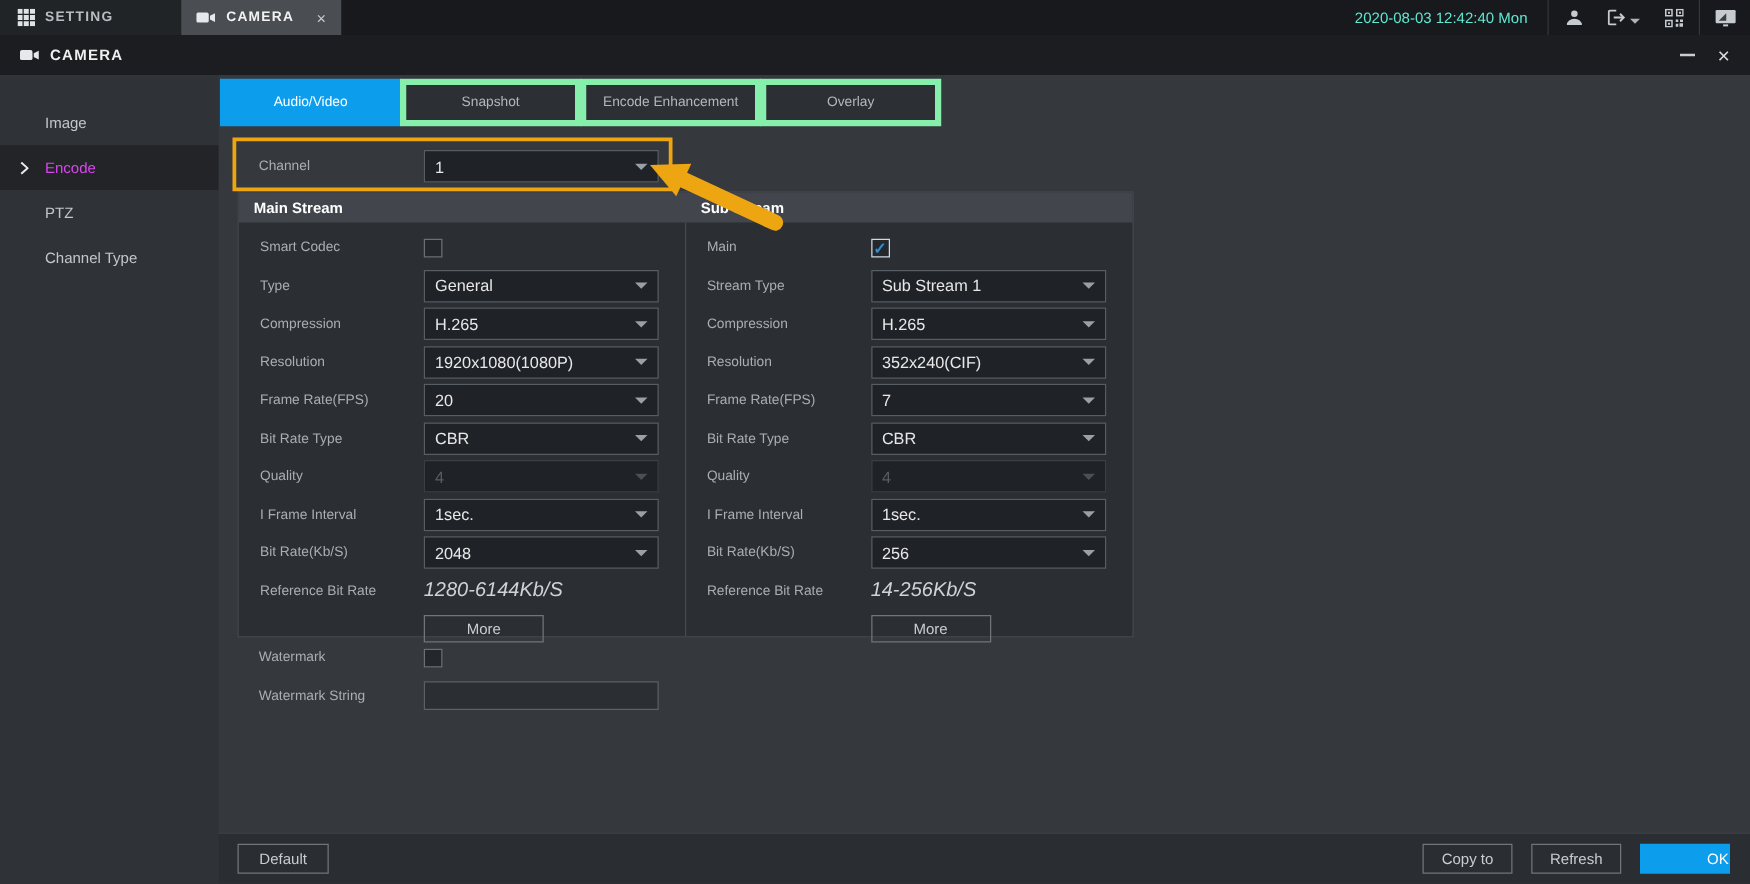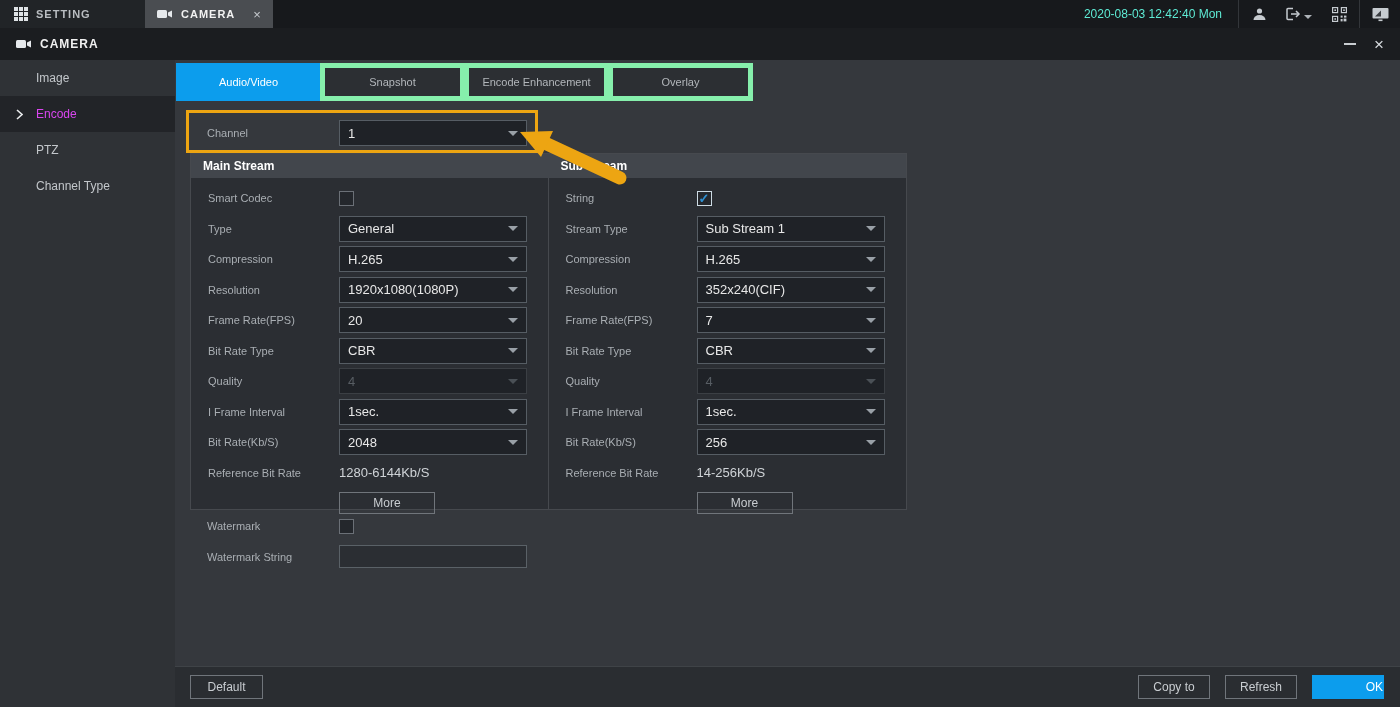--- a/index.html
+++ b/index.html
@@ -26,21 +26,21 @@
   .logout-caret { width:0; height:0; border-left:4px solid transparent; border-right:4px solid transparent; border-top:4px solid #aeb3b8; margin-left:3px; margin-top:6px; }
 
   
   #titlebar { position:absolute; left:0; top:28px; width:1400px; height:32px; background:#1b1d20; display:flex; align-items:center; padding:0 16px; }
   #window-title { color:#f0f0f0; font-size:12px; font-weight:bold; letter-spacing:1px; margin-left:8px; }
   #titlebar-controls { margin-left:auto; display:flex; align-items:center; gap:18px; }
   #minimize-btn { width:12px; height:2px; background:#c9cdd1; cursor:pointer; }
   #close-btn { color:#d6dade; font-size:17px; cursor:pointer; line-height:1; }
 
   
-  #sidebar { position:absolute; left:0; top:60px; width:175px; height:647px; background:#2f3236; padding-top:0; }
+  #sidebar { position:absolute; left:0; top:60px; width:175px; height:647px; background:#2f3236; padding-top:20px; }
   .side-item { height:36px; display:flex; align-items:center; padding-left:36px; color:#c3c7cb; font-size:12px; cursor:pointer; position:relative; }
   .side-item.selected { background:#222428; color:#d946ef; }
   .side-item .chev { position:absolute; left:16px; top:13px; }
 
   
   #main { position:absolute; left:175px; top:60px; width:1225px; height:647px; background:#35383d; }
 
   #content-tabs { position:absolute; left:1px; top:3px; display:flex; }
   .ctab { width:145px; height:38px; display:flex; align-items:center; justify-content:center; font-size:11px; color:#b3b7bb; background:#2c2f33; border:5px solid #86efac; margin-right:-1px; cursor:pointer; }
   .ctab.active { color:#ffffff; border-color:transparent; }
@@ -61,21 +61,21 @@
   #table-header { height:24px; background:#42464c; display:flex; }
   .hcell { width:50%; display:flex; align-items:center; padding-left:12px; color:#ffffff; font-weight:bold; font-size:12px; }
   #table-body { display:flex; height:331px; }
   .col { width:50%; padding-top:5px; }
   .col.left { border-right:1px solid #46494e; }
   .frow { height:30.5px; display:flex; align-items:center; padding-left:17px; }
   .frow.button-row { padding-left:148px; }
   .checkbox { width:15px; height:15px; border:1px solid #6b7077; background:#24272c; cursor:pointer; display:flex; align-items:center; justify-content:center; }
   .checkbox.checked { border-color:#cddbe4; }
   .checkbox .tick { font-size:13px; font-weight:bold; line-height:1; }
-  .static-value { font-size:13px; color:#cfd3d7; }
+  .static-value { font-size:16px; color:#cfd3d7;font-style:italic; }
   .more-btn { width:96px; height:22px; background:transparent; border:1px solid #70757b; color:#c9cdd1; font-size:12px; cursor:pointer; font-family:"Liberation Sans", sans-serif; }
 
   #wm-row1 { position:absolute; left:32px; top:452px; height:28px; display:flex; align-items:center; }
   #wm-row2 { position:absolute; left:32px; top:485px; height:23px; display:flex; align-items:center; }
   #wm-row1 .flabel, #wm-row2 .flabel { width:132px; }
   #wm-input { width:188px; height:23px; background:#2b2e33; border:1px solid #5a6167; color:#e8e8e8; font-size:12px; padding:0 6px; font-family:"Liberation Sans", sans-serif; }
 
   #footer { position:absolute; left:0; top:606px; width:1225px; height:41px; background:#2a2d31; border-top:1px solid #3f4347; }
   .btn { position:absolute; top:8px; height:24px; border:1px solid #70757b; background:transparent; color:#c9cdd1; font-size:12px; cursor:pointer; font-family:"Liberation Sans", sans-serif; }
   #btn-default { left:15px; width:73px; }
@@ -293,21 +293,21 @@
           <div class="frow">
             <span class="flabel">Reference Bit Rate</span>
             <span class="static-value">1280-6144Kb/S</span>
           </div>
           <div class="frow button-row">
             <button class="more-btn">More</button>
           </div>
         </div>
       <div class="col" id="col-sub">
           <div class="frow">
-            <span class="flabel">String</span>
+            <span class="flabel">Main</span>
             <div class="checkbox checked">
               <span class="tick" style="color: rgb(47, 143, 208);">✓</span>
             </div>
           </div>
           <div class="frow">
             <span class="flabel">Stream Type</span>
             <div class="select">
               <span>Sub Stream 1</span>
               <span class="caret"></span>
             </div>

